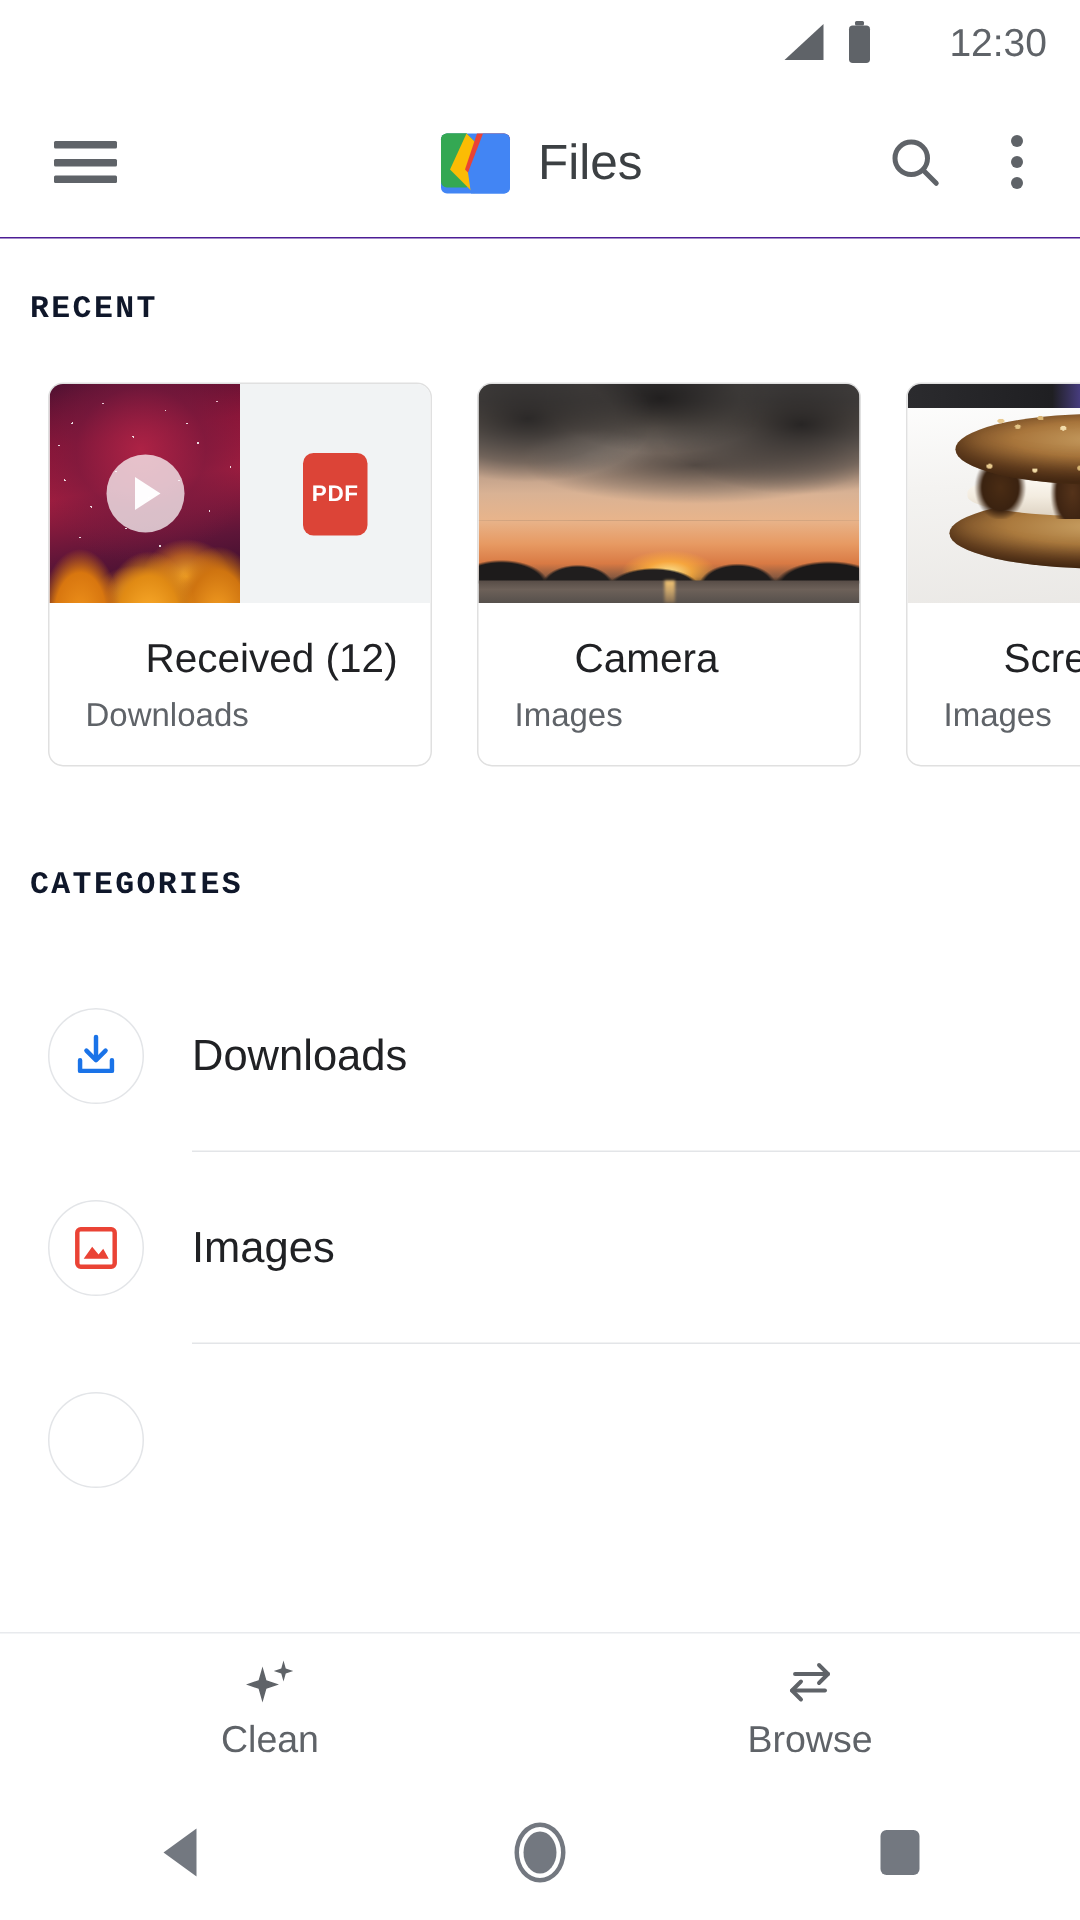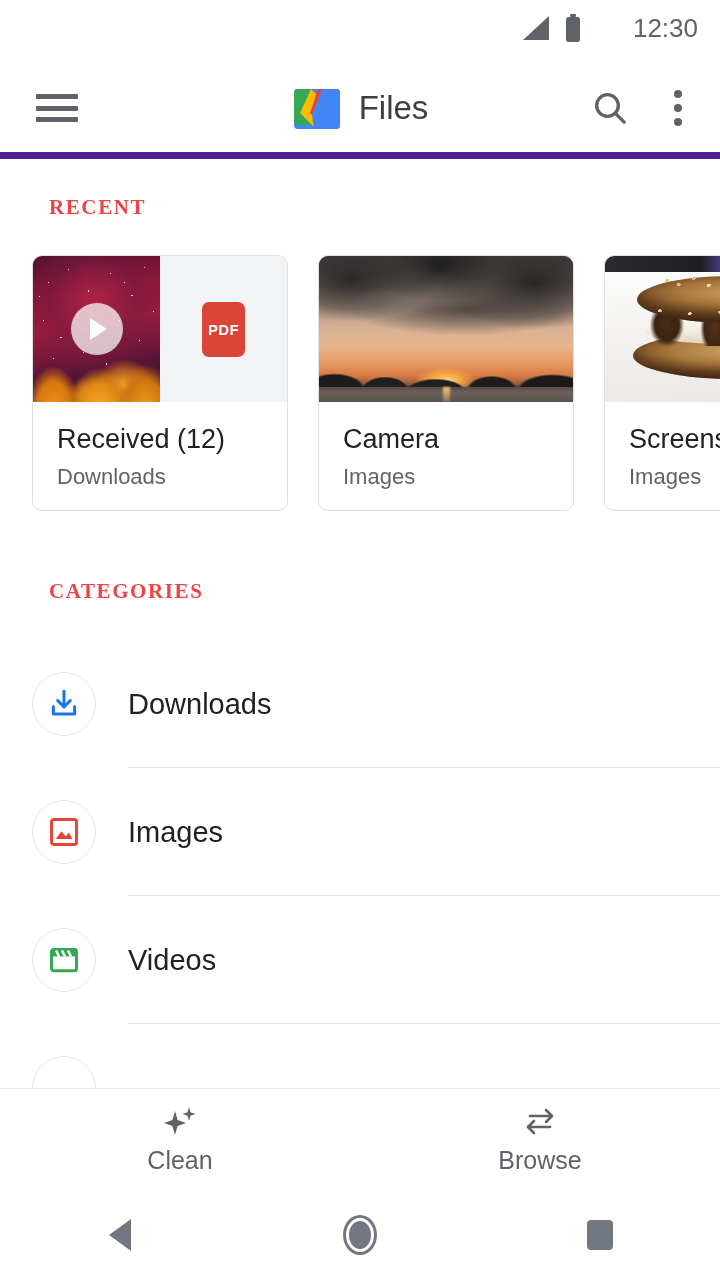--- a/index.html
+++ b/index.html
@@ -35,21 +35,21 @@
     font-size: 26px; color: #5f6368; letter-spacing: 0px;
     font-family: "Liberation Sans", sans-serif;
     margin-left: 38px;
   }
 
   
   .app-bar {
     position: absolute; top: 56px; left: 0;
     width: 720px; height: 103px;
     background: #ffffff;
-    border-bottom: 7px solid #4c1d95;
+    border-bottom: 1px solid #4c1d95;
   }
   .hamburger {
     position: absolute; left: 36px; top: 38px;
     width: 42px; height: 28px;
     display: flex; flex-direction: column; justify-content: space-between;
     cursor: pointer;
   }
   .hamburger span { display:block; height: 5px; width: 42px; background: #5f6368; border-radius: 1px; }
   .brand {
     position: absolute; left: 0; top: 0; width: 720px; height: 103px;
@@ -64,23 +64,23 @@
   .appbar-actions {
     position: absolute; right: 24px; top: 0; height: 103px;
     display: flex; align-items: center; gap: 26px;
   }
   .icon-btn { width: 48px; height: 48px; display:flex; align-items:center; justify-content:center; cursor:pointer; }
   .overflow-dots { display:flex; flex-direction:column; gap: 6px; align-items:center; padding: 0 14px; }
   .overflow-dots i { display:block; width: 8px; height: 8px; border-radius: 50%; background: #5f6368; }
 
   
   .section-label {
-    position: absolute; left: 49px;
+    position: absolute; left: 20px;
     font-size: 21px; font-weight: 700; letter-spacing: 1.6px;
-    color: #ef4444; font-family: Liberation Serif, serif;
+    color: #0f172a; font-family: Liberation Mono, monospace;
   }
   #recent-label { top: 195px; }
   #categories-label { top: 579px; }
 
   
   .recent-strip {
     position: absolute; top: 255px; left: 32px;
     width: 688px; height: 256px;
     display: flex; gap: 30px;
   }
@@ -252,20 +252,21 @@
       radial-gradient(3.3px 2.5px at 60% 82%, #ebd199 60%, transparent 62%),
       radial-gradient(3.6px 2.6px at 76% 76%, #e1c182 60%, transparent 62%),
       radial-gradient(3.1px 2.3px at 88% 83%, #f2ddad 60%, transparent 62%);
   }
 
   .card-meta { padding: 22px 24px 0 24px; }
   .card-title {
     font-size: 27px; color: #202124; font-weight: 400;
     white-space: nowrap; line-height: 1.15;
     font-family: "Liberation Sans", sans-serif;
+    margin-left: 40px;
   }
   .card-sub {
     margin-top: 9px;
     font-size: 22px; color: #5f6368; font-weight: 400;
     white-space: nowrap;
     font-family: "Liberation Sans", sans-serif;
   }
 
   
   .cat-list { position: absolute; top: 640px; left: 0; width: 720px; }
@@ -477,31 +478,20 @@
       <span class="cat-icon-wrap">
         <svg width="34" height="34" viewBox="0 0 24 24">
           <rect x="3.2" y="3.2" width="17.6" height="17.6" rx="1.6" fill="none" stroke="#ea4335" stroke-width="2.1"></rect>
           <path d="M6.2 17 L10.2 11.4 L13.2 15.1 L15.4 12.4 L18 17 Z" fill="#ea4335"></path>
         </svg>
       </span>
       <span class="cat-label">Images</span>
       <span class="cat-divider"></span>
     </div>
 
-    <div class="cat-row">
-      <span class="cat-icon-wrap">
-        <svg width="34" height="34" viewBox="0 0 24 24">
-          <rect x="3.2" y="4.6" width="17.6" height="15" rx="1.4" fill="none" stroke="#34a853" stroke-width="2.1"></rect>
-          <path d="M3.2 5.3 h17.6 v4.2 h-17.6 z" fill="#34a853"></path>
-          <path d="M6.4 5.3 l2.1 4.2 M10.6 5.3 l2.1 4.2 M14.8 5.3 l2.1 4.2" stroke="#ffffff" stroke-width="1.7"></path>
-        </svg>
-      </span>
-      <span class="cat-label">Videos</span>
-      <span class="cat-divider"></span>
-    </div>
 
     <div class="cat-row">
       <span class="cat-icon-wrap"></span>
     </div>
 
   </div>
 
   <div class="bottom-nav">
 
     <div class="nav-item inactive">

